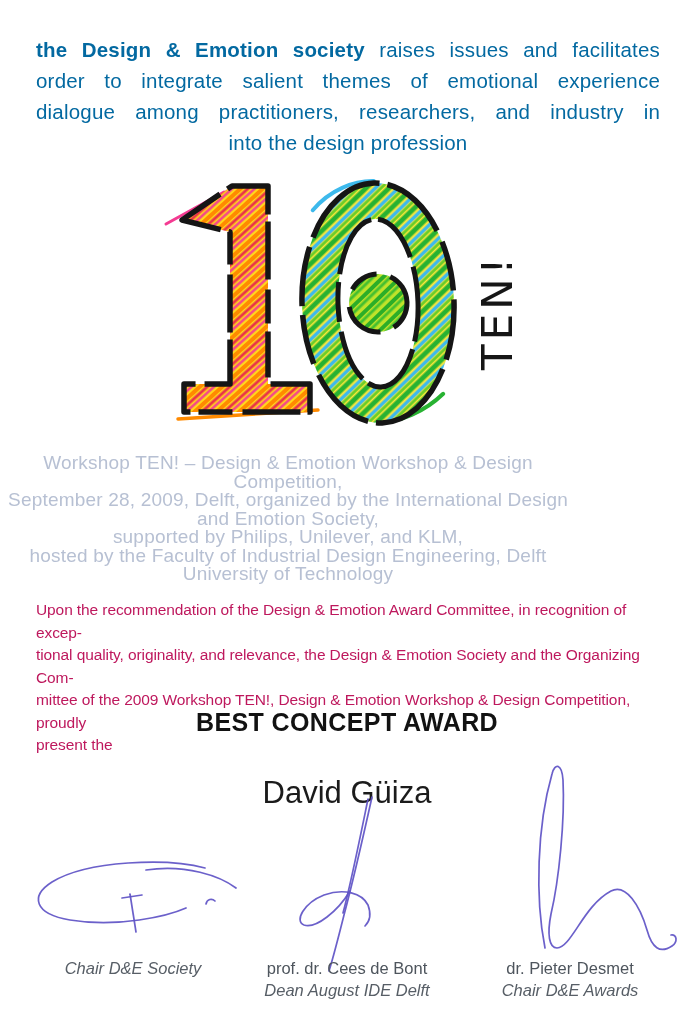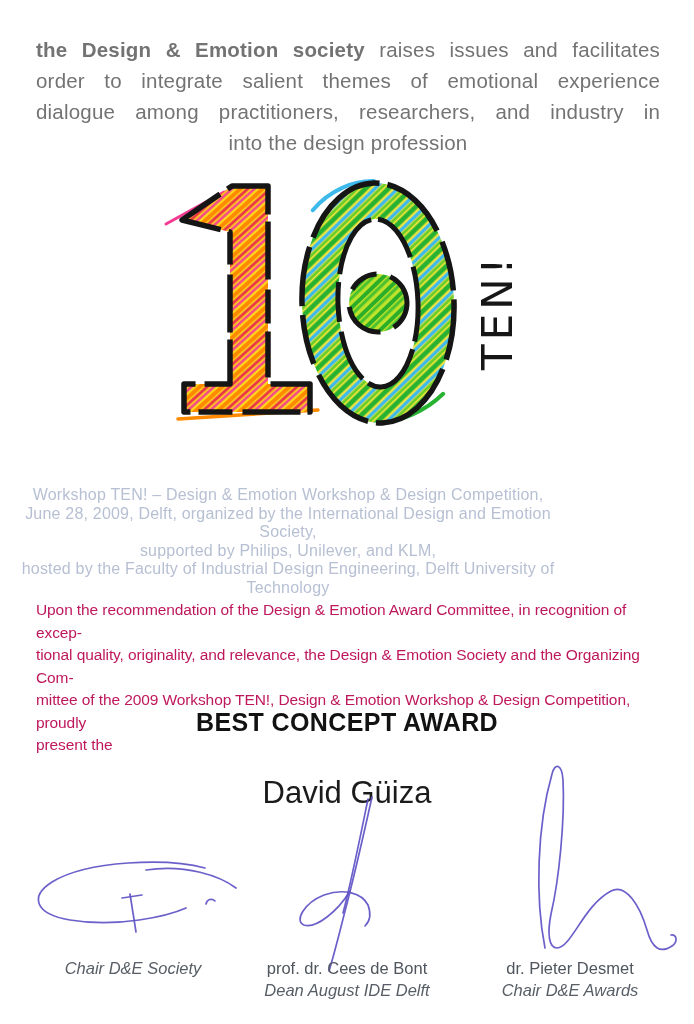--- a/index.html
+++ b/index.html
@@ -3,31 +3,31 @@
 <meta charset="utf-8">
 <style>
   html,body{margin:0;padding:0;background:#ffffff;}
   .page{
     position:relative;width:694px;height:1024px;background:#ffffff;overflow:hidden;
     font-family:"Liberation Sans",sans-serif;
   }
   
   .intro{
     position:absolute;left:36px;top:34px;width:624px;
-    color:#737373;font-size:20.5px;line-height:31px;letter-spacing:.2px;
+    color:#0369a1;font-size:20.5px;line-height:31px;letter-spacing:.2px;
   }
   .intro .jline{text-align:justify;text-align-last:justify;}
   .intro .lastline{text-align:center;}
   .intro .lead{font-weight:700;}
   
   .ten-wrap{position:absolute;left:120px;top:172px;width:440px;height:270px;}
   
   .event{
     position:absolute;left:0;top:454px;width:576px;text-align:center;
-    color:#b7c0d3;font-size:16px;line-height:18.5px;letter-spacing:.2px;margin-top:32px;
+    color:#b7c0d3;font-size:19px;line-height:18.5px;letter-spacing:.2px;
   }
   
   .citation{
     position:absolute;left:36px;top:599px;width:628px;
     color:#be185d;font-size:15.5px;line-height:22.5px;letter-spacing:-.1px;
   }
   
   .award-title{
     position:absolute;left:0;top:708px;width:694px;margin:0;text-align:center;
     color:#121212;font-size:25px;font-weight:700;letter-spacing:.4px;
@@ -100,21 +100,21 @@
       </g>
 
       <g>
         <text transform="rotate(-90 378 120)" x="300" y="134" font-size="42" letter-spacing="4" fill="#161616" style="font-family:'DejaVu Sans',sans-serif;">TEN!</text>
       </g>
     </svg>
   </div>
 
   <div class="event">
     <div>Workshop TEN! – Design &amp; Emotion Workshop &amp; Design Competition,</div>
-    <div>June 28, 2009, Delft, organized by the International Design and Emotion Society,</div>
+    <div>September 28, 2009, Delft, organized by the International Design and Emotion Society,</div>
     <div>supported by Philips, Unilever, and KLM,</div>
     <div>hosted by the Faculty of Industrial Design Engineering, Delft University of Technology</div>
   </div>
 
   <div class="citation">
     <div>Upon the recommendation of the Design &amp; Emotion Award Committee, in recognition of excep-</div>
     <div>tional quality, originality, and relevance, the Design &amp; Emotion Society and the Organizing Com-</div>
     <div>mittee of the 2009 Workshop TEN!, Design &amp; Emotion Workshop &amp; Design Competition, proudly</div>
     <div>present the</div>
   </div>

